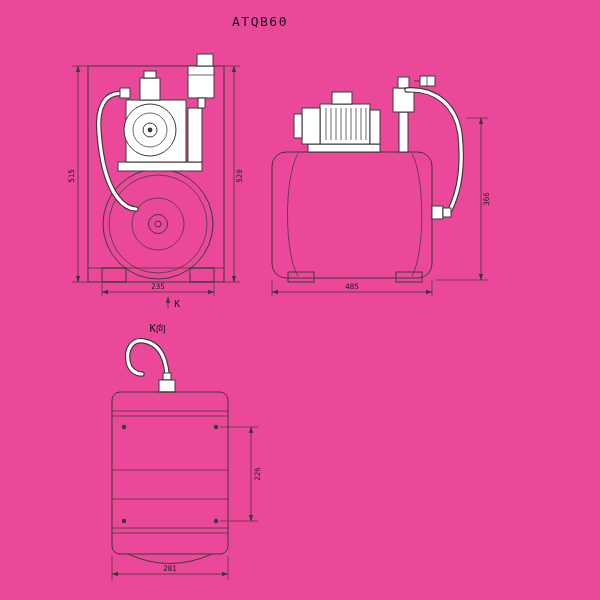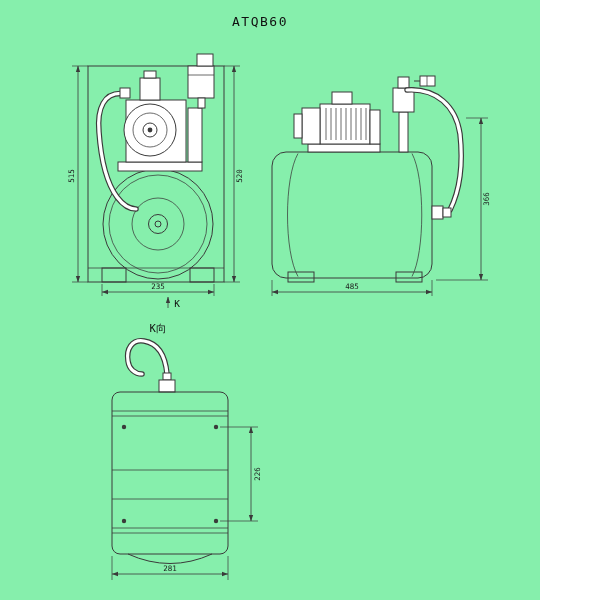--- a/index.html
+++ b/index.html
@@ -1,16 +1,16 @@
 <!DOCTYPE html>
 <html><head>
 <meta charset="utf-8">
 <style>
   html,body{margin:0;padding:0;background:#fff;}
-  .page{width:540px;height:600px;position:relative;background:#86efac;overflow:hidden;}
+  .page{width:600px;height:600px;position:relative;background:#ec4899;overflow:hidden;}
   svg{display:block;}
   .ln   {fill:none;stroke:#3a3a3a;stroke-width:1;}
   .lnw  {fill:#ffffff;stroke:#3a3a3a;stroke-width:1;}
   .thin {fill:none;stroke:#3a3a3a;stroke-width:.75;}
   .solid{fill:#3a3a3a;stroke:none;}
   .ext  {stroke:#3a3a3a;stroke-width:.7;}
   .dim  {stroke:#3a3a3a;stroke-width:.8;fill:none;marker-start:url(#arr);marker-end:url(#arr);}
   .tube-o{fill:none;stroke:#3a3a3a;stroke-width:5.5;stroke-linecap:round;}
   .tube-i{fill:none;stroke:#ffffff;stroke-width:3.2;stroke-linecap:round;}
   .dimtxt{font-family:"DejaVu Sans Mono","Liberation Mono",monospace;font-size:7.5px;fill:#1c1c1c;text-anchor:middle;}

